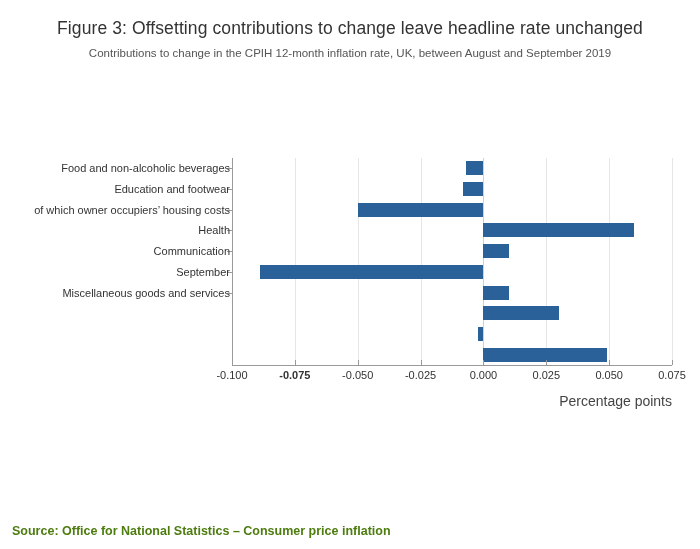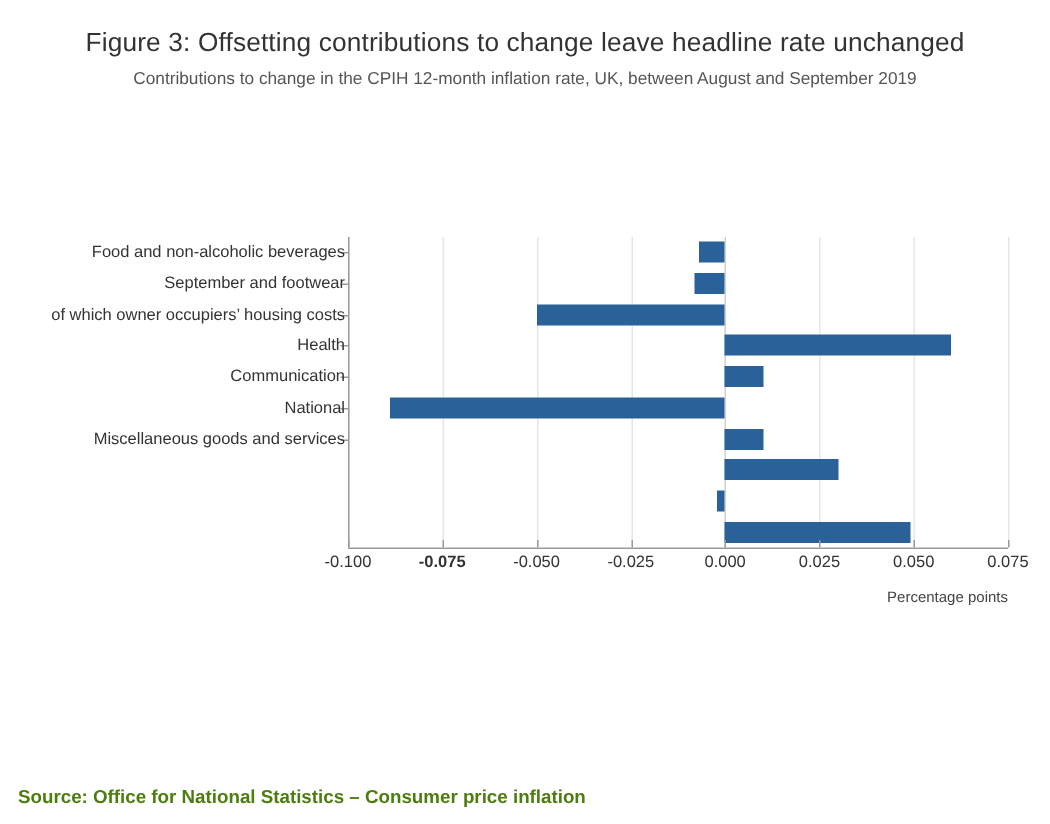--- a/index.html
+++ b/index.html
@@ -113,21 +113,21 @@
     height: 1px;
     background: #9a9a9a;
     left: -5px;
   }
   .xaxis-title {
     position: absolute;
     left: 0;
     top: 381px;
     width: 672px;
     text-align: right;
-    font-size: 10px;
+    font-size: 14px;
     color: #444444;
   }
   .source {
     position: absolute;
     left: 12px;
     top: 512px;
     font-size: 12.5px;
     font-weight: bold;
     color: #4d7c0f;
   }
@@ -193,19 +193,19 @@
       <div class="tick-mark" style="left: 377.143px;"></div>
       <div class="tick-label" style="left: 377.143px;">0.050</div>
       <div class="tick-mark" style="left: 440px;"></div>
       <div class="tick-label" style="left: 440px;">0.075</div>
     </div>
 
   <div class="xaxis-title">Percentage points</div>
 
   <div class="source">Source: Office for National Statistics – Consumer price inflation</div>
 <div class="cat-label" style="top: 150.35px; left: 0px;">Food and non-alcoholic beverages</div>
-    <div class="cat-label" style="top: 171.05px; left: 0px;">September and footwear</div>
+    <div class="cat-label" style="top: 171.05px; left: 0px;">Education and footwear</div>
     <div class="cat-label" style="top: 191.75px; left: 0px;">of which owner occupiers’ housing costs</div>
     <div class="cat-label" style="top: 212.45px; left: 0px;">Health</div>
     <div class="cat-label" style="top: 233.15px; left: 0px;">Communication</div>
-    <div class="cat-label" style="top: 253.85px; left: 0px;">National</div>
+    <div class="cat-label" style="top: 253.85px; left: 0px;">September</div>
     <div class="cat-label" style="top: 274.55px; left: 0px;">Miscellaneous goods and services</div>
   </div>
 
 </body></html>

